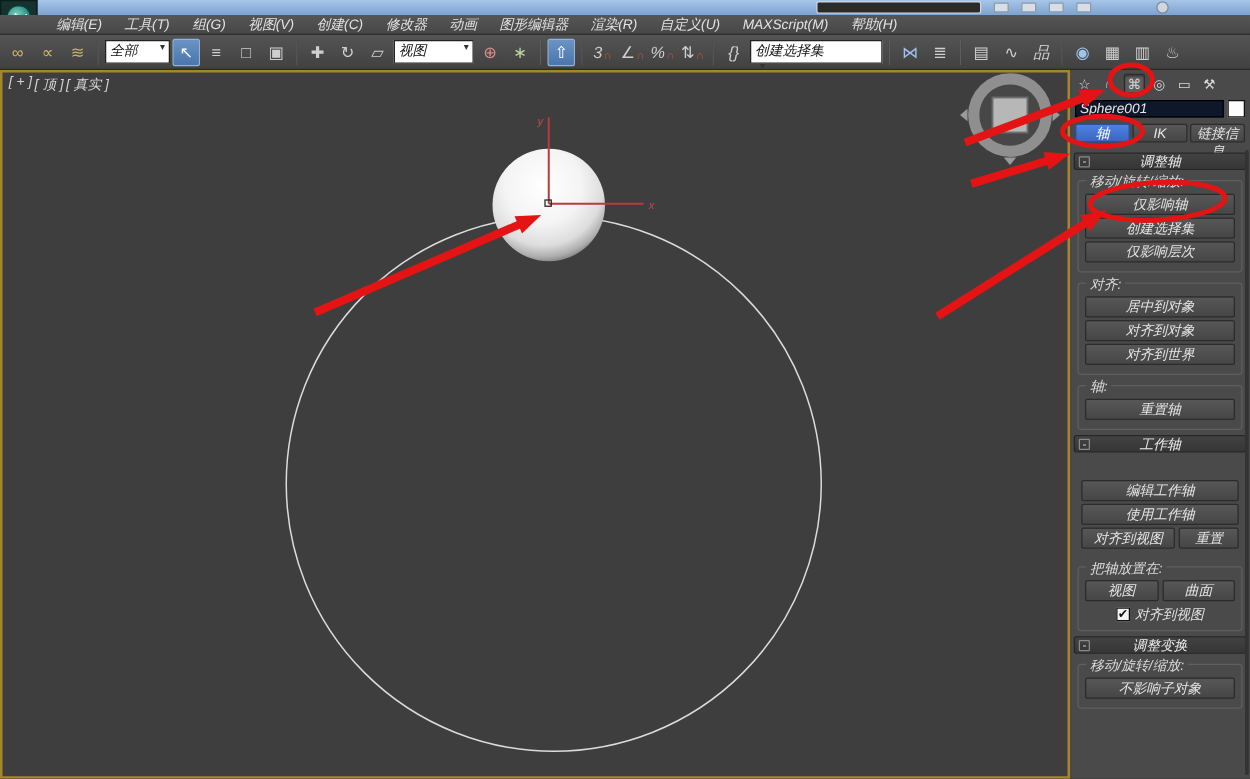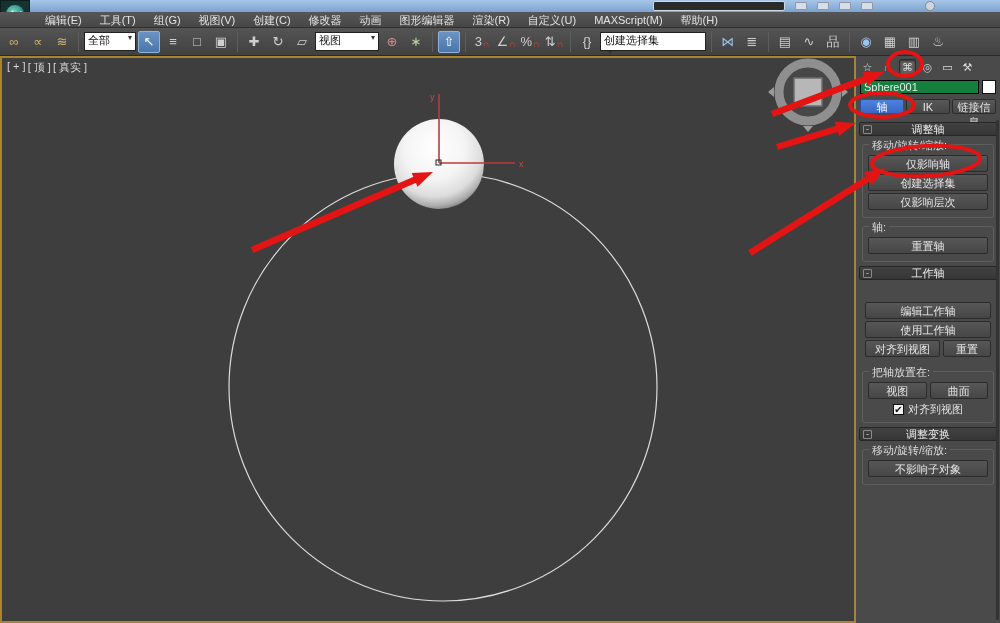--- a/index.html
+++ b/index.html
@@ -1,18 +1,18 @@
 <!DOCTYPE html>
 <html><head>
 <meta charset="utf-8">
 <style>
   * { margin:0; padding:0; box-sizing:border-box; }
   html,body { width:1000px; height:623px; overflow:hidden; background:#3f3f3f;
     font-family:"Liberation Sans","DejaVu Sans",sans-serif; }
-  #app { position:relative; width:812px; height:623px; background:#444; }
+  #app { position:relative; width:812px; height:623px; background:#444;font-style:italic; }
 
   
   .titlebar { position:absolute; left:0; top:0; width:1000px; height:12px;
     background:linear-gradient(180deg,#a7c6e8,#7ba3d0); overflow:hidden; }
   .titlebar .logo { position:absolute; left:0; top:0; width:30px; height:30px;
     background:#15322f; border:1px solid #0a1d1b; z-index:5; }
   .titlebar .logo .swirl { position:absolute; left:4px; top:3px; width:20px; height:20px;
     border-radius:50%; background:radial-gradient(circle at 40% 40%, #7fd8c8 0%, #2e8f7f 60%, #176355 100%);
     border:1px solid #0c3f37; }
   .titlebar .logo .swirl::after { content:""; position:absolute; left:5px; top:4px; width:8px; height:11px;
@@ -53,21 +53,21 @@
   
   .panel { position:absolute; left:856px; top:56px; width:144px; height:567px; background:#4a4a4a;
     color:#e2e2e2; font-size:11px; }
   .panel-scroll { position:absolute; right:1px; top:64px; width:3px; height:500px; background:#333;
     border-radius:2px; }
   .ptabs-icons { display:flex; gap:3px; padding:3px 2px 2px 3px; align-items:center; }
   .picon { width:17px; height:16px; display:flex; align-items:center; justify-content:center;
     color:#d8d8d8; font-size:11px; border:1px solid transparent; border-radius:2px; }
   .picon.active { background:#5f5f5f; border:1px solid #2c2c2c; box-shadow:inset 0 1px 2px rgba(0,0,0,.5); }
   .namerow { display:flex; gap:3px; padding:3px 4px; align-items:center; }
-  .namefield { flex:1; height:14px; background:#15803d; border:1px solid #000; color:#e8e8e8;
+  .namefield { flex:1; height:14px; background:#0f172a; border:1px solid #000; color:#e8e8e8;
     font-size:11px; line-height:13px; padding:0 3px; }
   .swatch { width:14px; height:14px; background:#fdfdfd; border:1px solid #111; }
   .ptabs { display:flex; gap:2px; padding:2px 4px 4px 4px; }
   .ptab { flex:1; height:15px; text-align:center; line-height:15px; font-size:11px; color:#e4e4e4;
     background:linear-gradient(180deg,#585858,#464646); border:1px solid #2c2c2c; border-radius:2px; }
   .ptab.active { background:linear-gradient(180deg,#4d82e0,#3a66c4); color:#fff; border-color:#2a4f9e; }
 
   .rollout { margin:4px 3px 0 3px; }
   .rhead { height:14px; background:linear-gradient(180deg,#424242,#363636); border:1px solid #262626;
     border-radius:2px; display:flex; align-items:center; position:relative; }
@@ -297,20 +297,26 @@
         <span class="minus">-</span>
         <span class="rtitle">调整轴</span>
       </div>
       <div class="grp">
         <span class="grp-label">移动/旋转/缩放:</span>
         <div class="pbtn">仅影响轴</div>
         <div class="pbtn">创建选择集</div>
         <div class="pbtn">仅影响层次</div>
       </div>
       <div class="grp">
+        <span class="grp-label">对齐:</span>
+        <div class="pbtn">居中到对象</div>
+        <div class="pbtn">对齐到对象</div>
+        <div class="pbtn">对齐到世界</div>
+      </div>
+      <div class="grp">
         <span class="grp-label">轴:</span>
         <div class="pbtn">重置轴</div>
       </div>
     </div>
 
     <div class="rollout">
       <div class="rhead">
         <span class="minus">-</span>
         <span class="rtitle">工作轴</span>
       </div>

